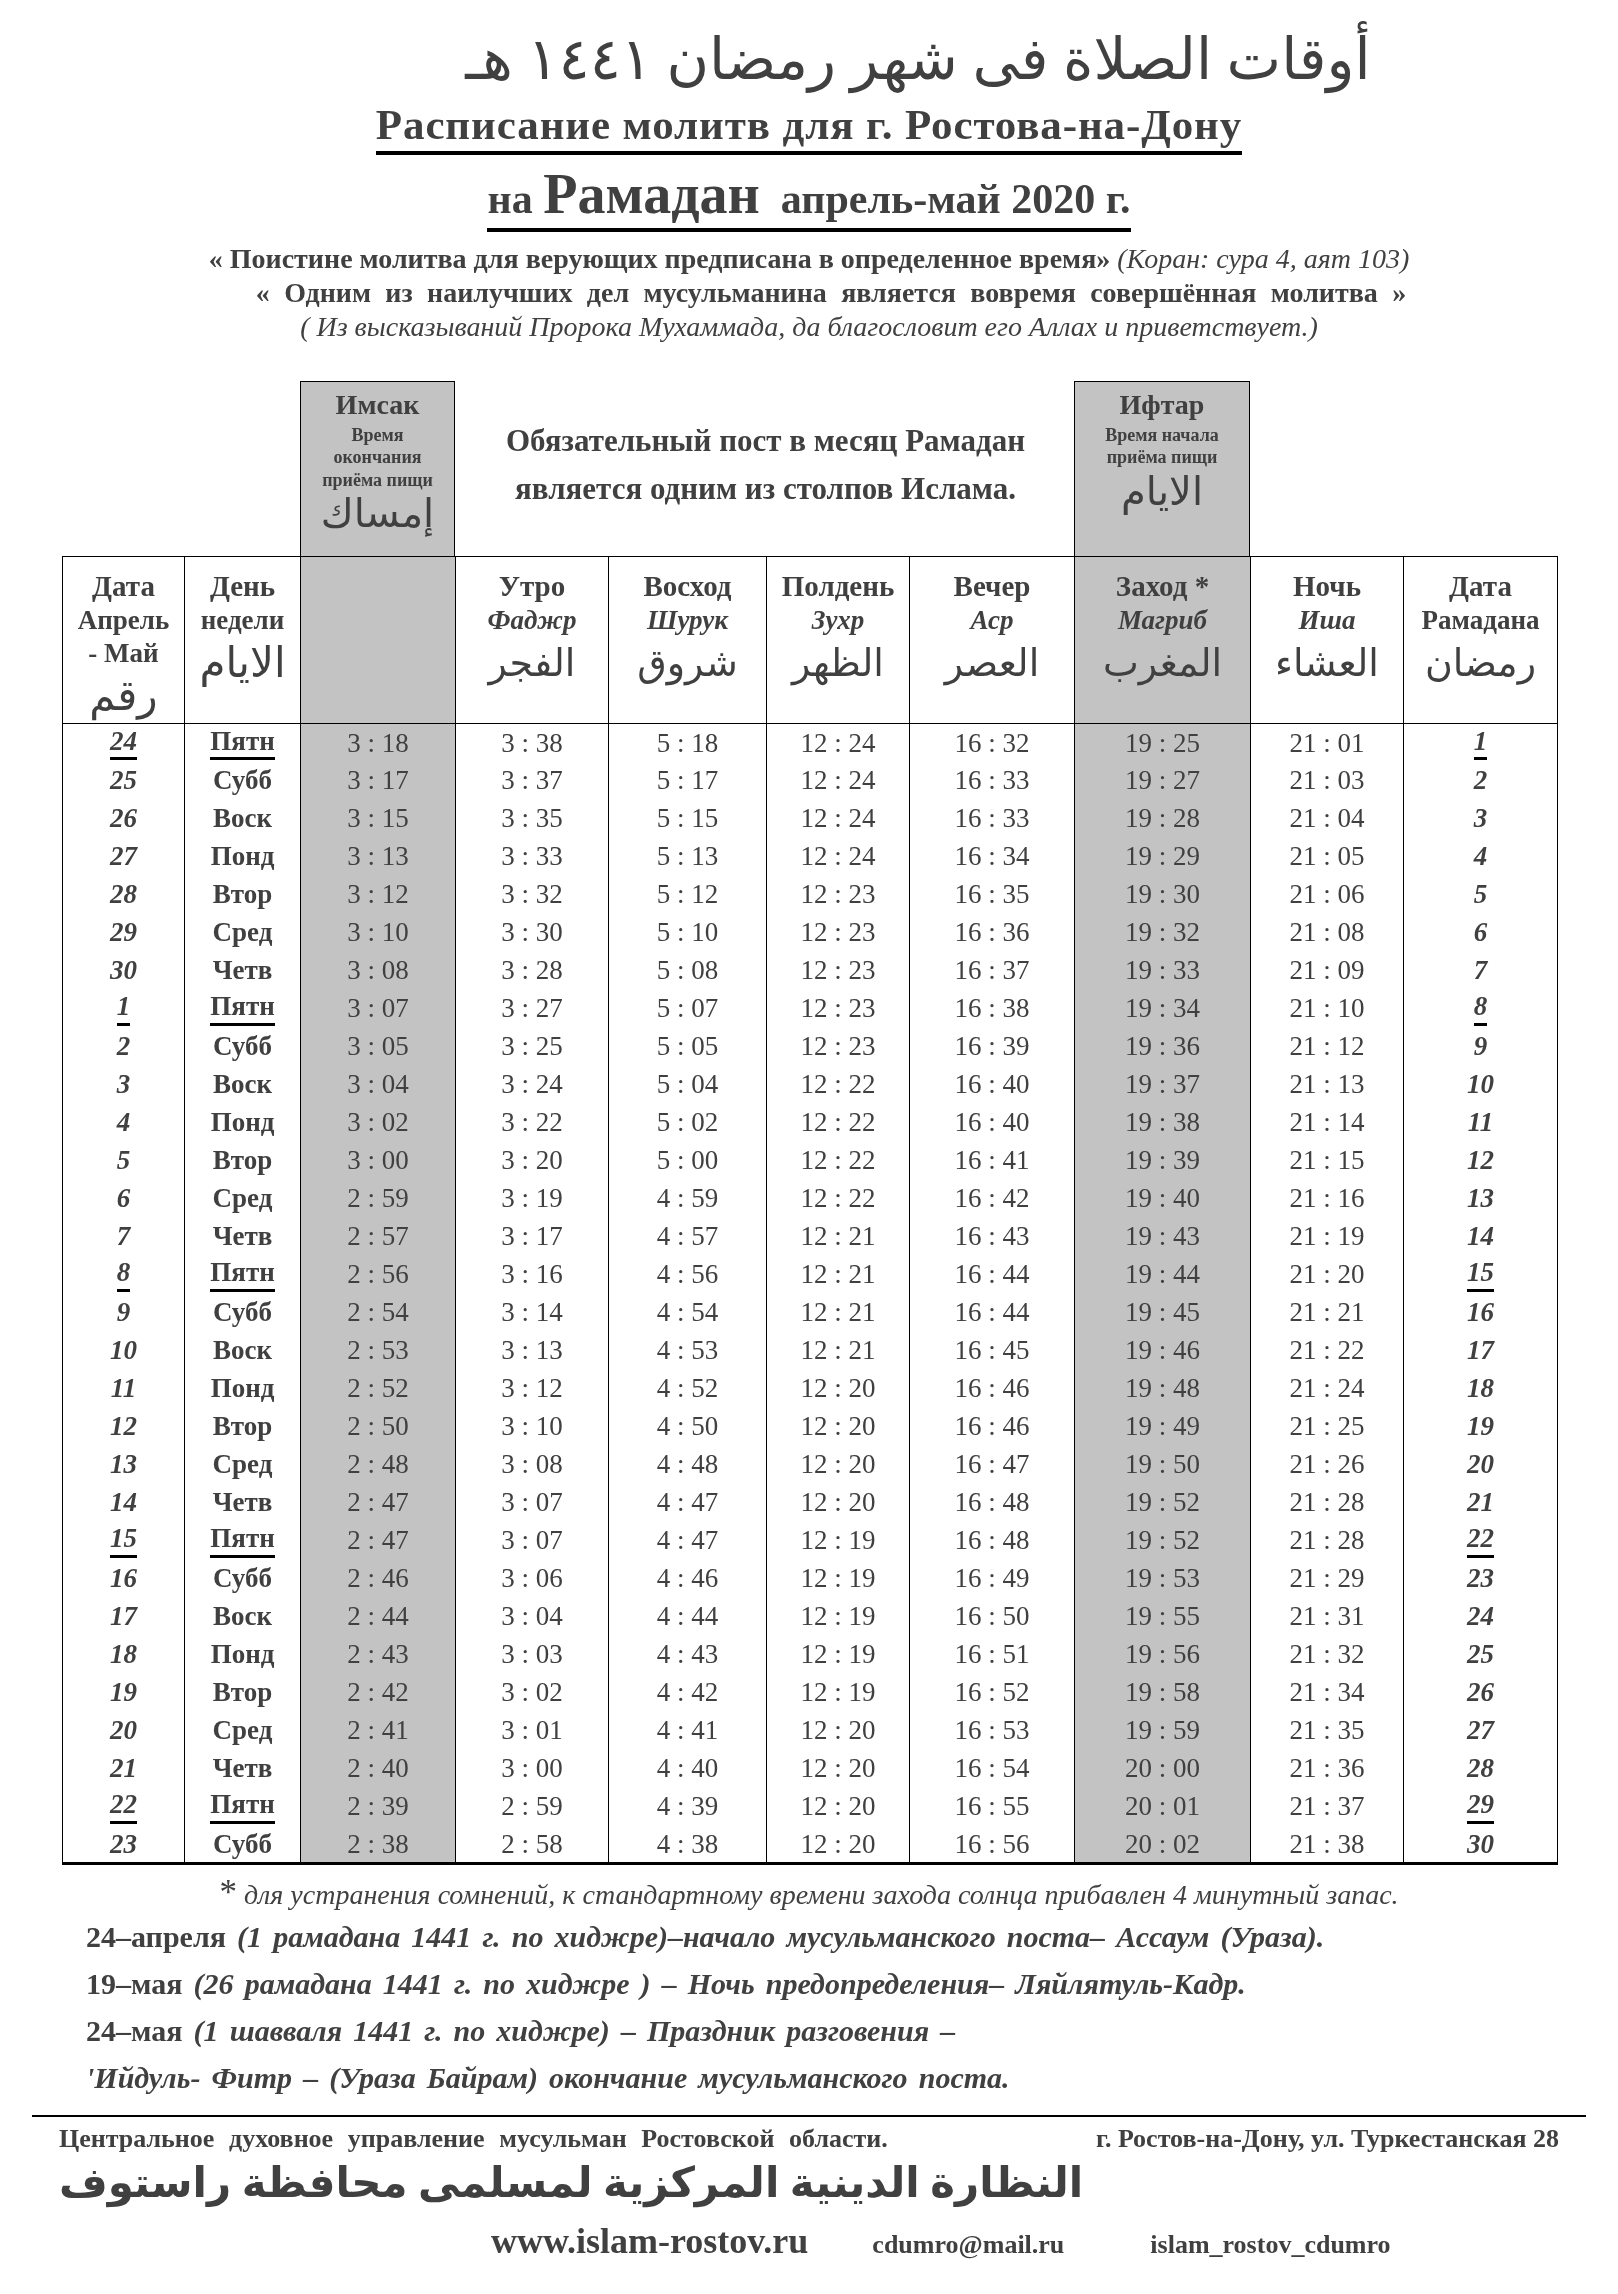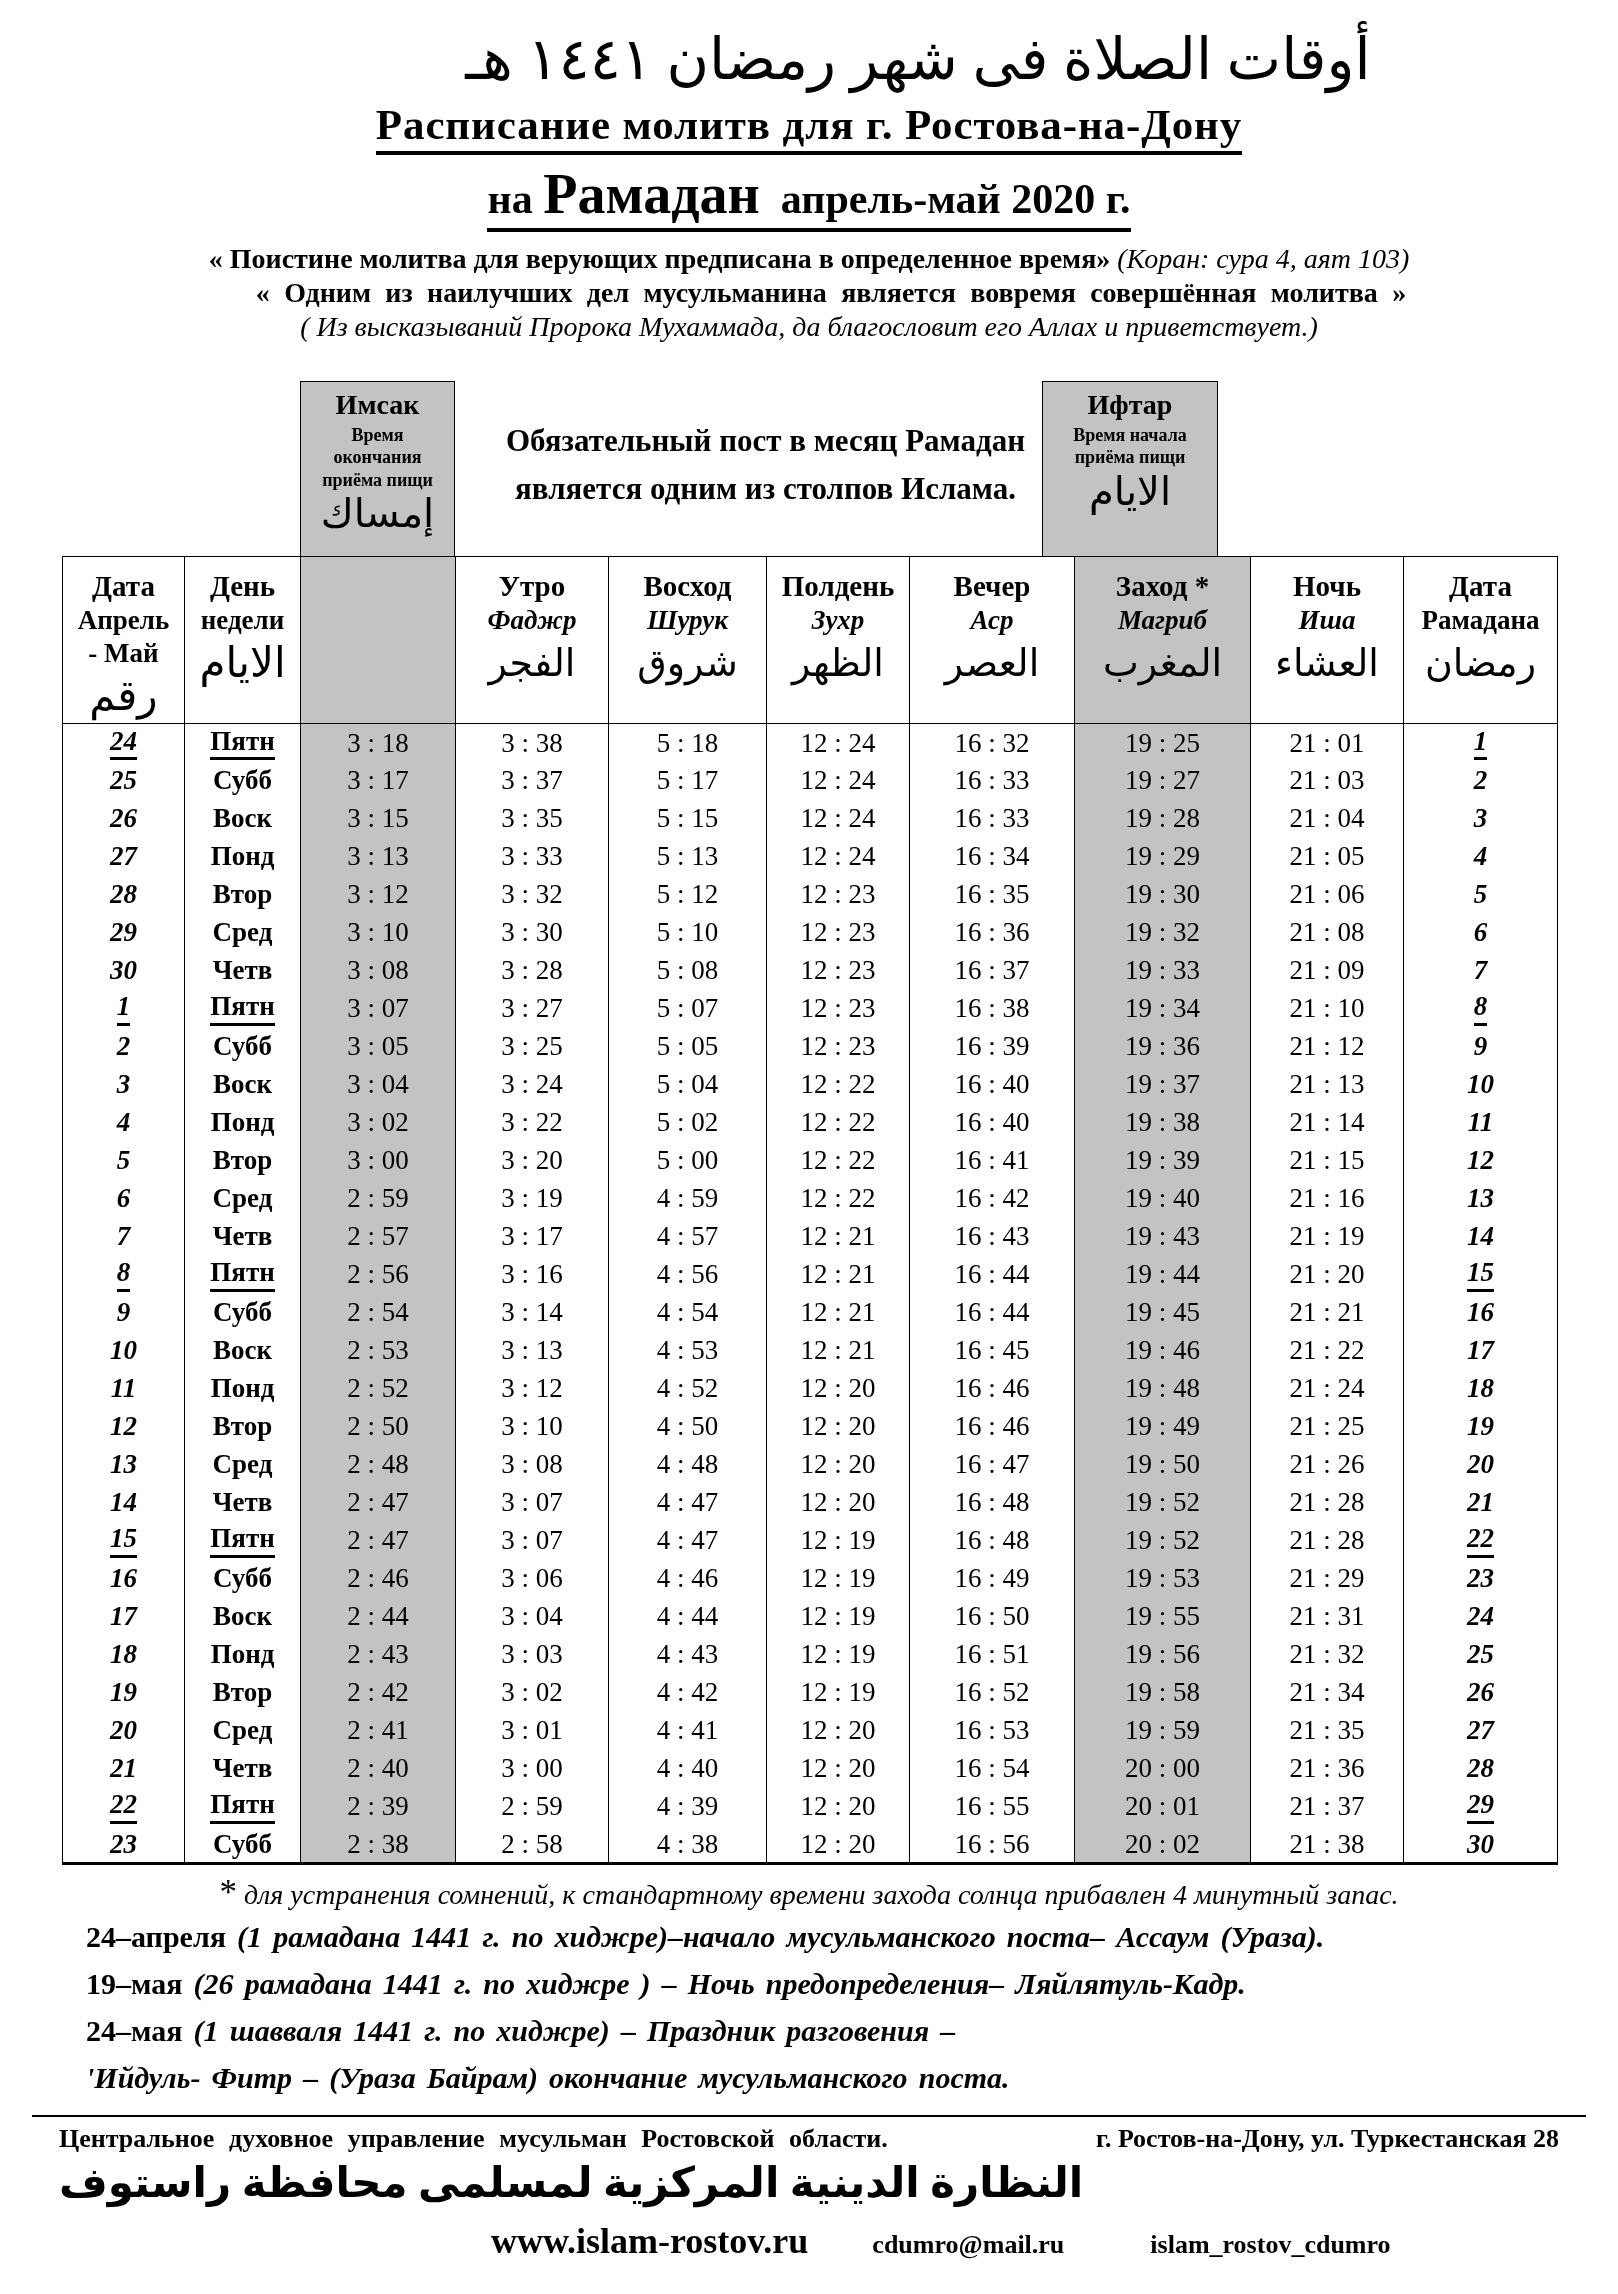--- a/index.html
+++ b/index.html
@@ -1,39 +1,39 @@
 <!DOCTYPE html>
 <html style="font-size:14.5px"><head>
 <meta charset="utf-8">
 <style>
   * { margin:0; padding:0; box-sizing:border-box; }
   html,body { background:#888; }
   .page {
     width:1618px; height:2295px; margin:0 auto; background:#ffffff;
-    color:#000000; font-family:"Liberation Serif", serif; position:relative; overflow:hidden;
+    color:#404040; font-family:"Liberation Serif", serif; position:relative; overflow:hidden;
   }
   
   .t-ar { margin-top:23.6px; padding-left:218px; text-align:center; font-size:58px; line-height:1.25;
           font-family:"Liberation Serif","DejaVu Sans",serif; }
   .t-main { text-align:center; margin-top:3.6px; font-size:43px; font-weight:bold; letter-spacing:0.9px; }
   .t-main .u, .t-sub .u { display:inline-block; border-bottom:4.5px solid #000; padding-bottom:2px; }
   .t-sub { text-align:center; margin-top:7.3px; font-size:42px; font-weight:bold; }
   .t-sub .ram { font-size:56px; }
   .q1 { margin-top:11px; text-align:center; font-size:28px; }
   .q1 .b { font-weight:bold; }
   .q1 .i { font-style:italic; }
   .q2 { text-align:center; font-size:28px; font-weight:bold; word-spacing:7.3px; margin-top:1.8px;margin-left:44px; }
   .q3 { text-align:center; font-size:28px; font-style:italic; margin-top:1.8px; }
 
   
   .preband { position:relative; height:175px; margin-top:38px; }
   .box { position:absolute; top:0; bottom:0; background:#c3c3c3; border:1.8px solid #000; border-bottom:none;
          text-align:center; }
   .box-imsak { left:300px; width:155px; }
-  .box-iftar { left:1042px; width:176px; }
+  .box-iftar { left:1074px; width:176px; }
   .box .bt { font-weight:bold; font-size:28px; margin-top:7.3px; }
   .box .bd { font-weight:bold; font-size:18px; line-height:1.25; margin-top:2.7px; padding:0 20px; }
   .box .ba { font-size:40px; line-height:1.15; margin-top:0px; font-family:"Liberation Serif","DejaVu Sans",serif; }
   .mid { position:absolute; left:462px; width:607px; top:36px; text-align:center; font-weight:bold;
          font-size:31px; line-height:1.55; }
 
   
   table.main { border-collapse:collapse; margin-left:62px; table-layout:fixed; width:1495px; }
   table.main th, table.main td { border-left:1.8px solid #000; border-right:1.8px solid #000; text-align:center; padding:0; }
   table.main thead th { border-top:1.8px solid #000; border-bottom:1.8px solid #000; height:162px;

